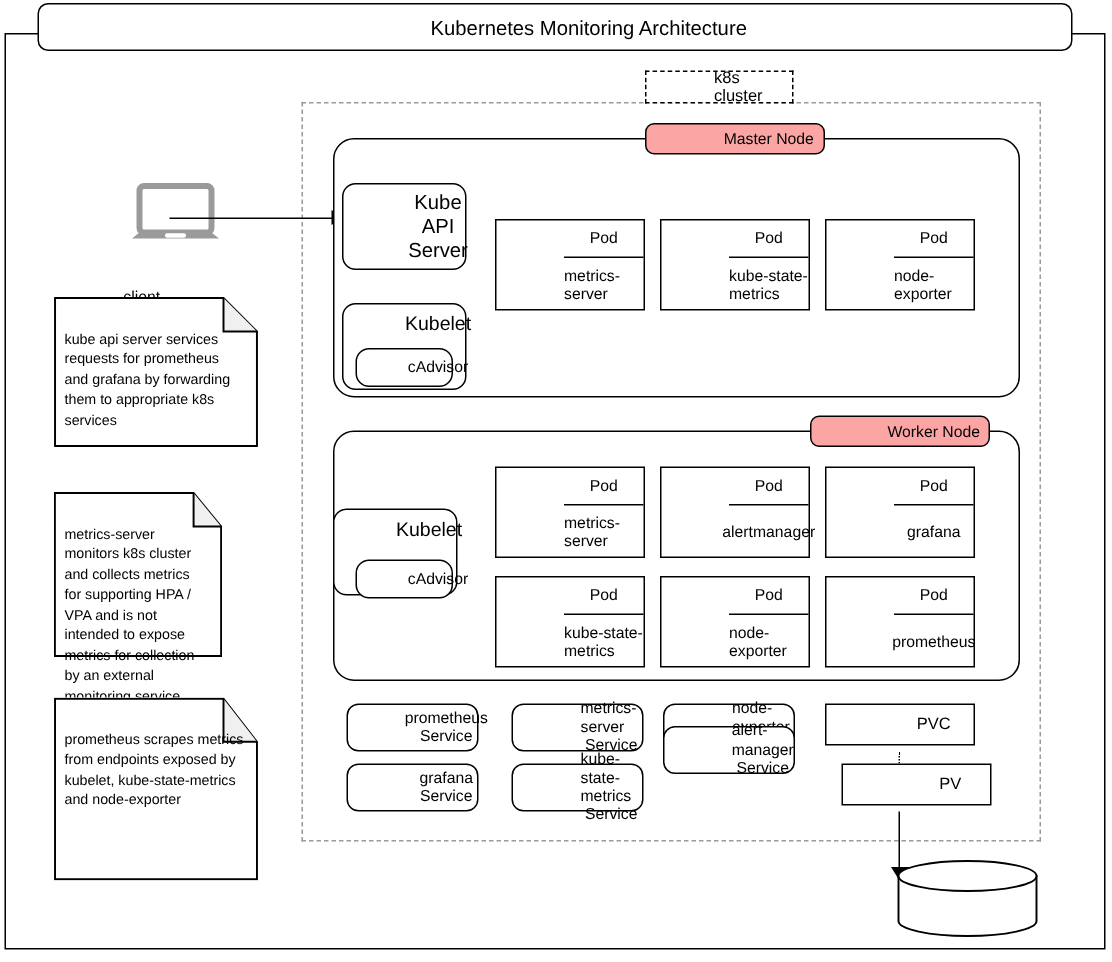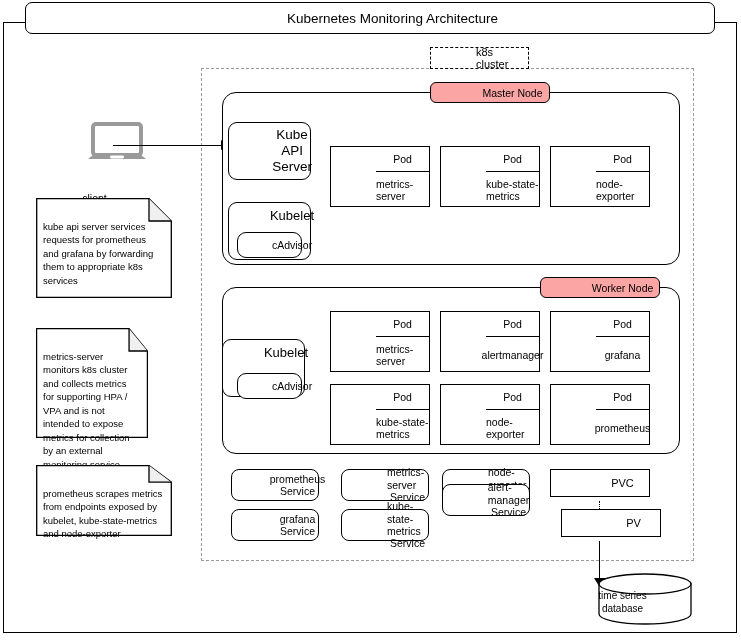--- a/index.html
+++ b/index.html
@@ -176,21 +176,21 @@
   }
   .note-text {
     position: absolute;
     left: 7px;
     right: 8px;
     top: 22px;
     white-space: pre-line;
   }
   #note-1 { left: 36px; top: 198px; width: 136px; height: 100px; }
   #note-2 { left: 36px; top: 328px; width: 112px; height: 110px; }
-  #note-3 { left: 36px; top: 465px; width: 136px; height: 71px; }
+  #note-3 { left: 36px; top: 465px; width: 136px; height: 122px; }
 
   
   #client-icon {
     left: 42px; top: 122px;
     width: 60px; height: 44px;
   }
   #client-label {
     left: 32px; top: 172px;
     width: 80px;
     text-align: center;
@@ -394,18 +394,14 @@
 
   <div class="abs" id="pv-db-line"></div>
   <div class="abs" id="pv-db-head"></div>
 
   <div class="abs" id="database-cylinder">
     <svg width="94" height="52" viewBox="0 0 94 52" xmlns="http://www.w3.org/2000/svg">
       <path d="M1,11 V41 C1,46.5 21.6,51 47,51 C72.4,51 93,46.5 93,41 V11 Z" fill="#ffffff" stroke="#000000" stroke-width="1.3"></path>
       <ellipse cx="47" cy="11" rx="46" ry="10" fill="#ffffff" stroke="#000000" stroke-width="1.3"></ellipse>
     </svg>
   </div>
-  <div class="abs" id="db-label">
-    <div>time series</div>
-    <div>database</div>
-  </div>
 
 </div>
 
 </body></html>

